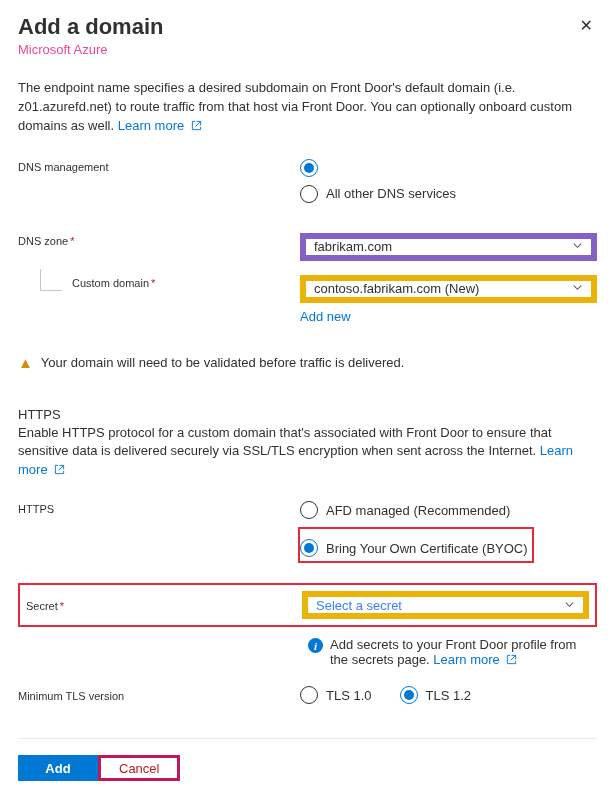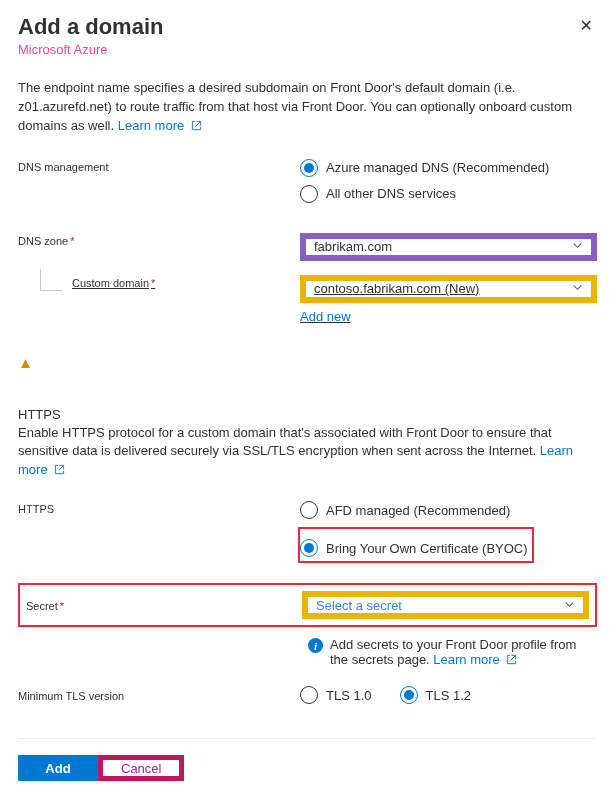--- a/index.html
+++ b/index.html
@@ -37,21 +37,21 @@
       display: flex; align-items: center; justify-content: space-between;
       padding: 0 8px; font-size: 13px; cursor: pointer; background: #fff;
     }
     .select.purple { border-color: #8661c5; }
     .chev { color: #605e5c; }
     .addnew { margin-top: 6px; }
     .indent-line {
       position: absolute; left: 22px; top: -6px; width: 22px; height: 22px;
       border-left: 1px solid #c8c6c4; border-bottom: 1px solid #c8c6c4;
     }
-    .custom-domain-row { position: relative; margin-top: 14px; text-decoration: underline; }
+    .custom-domain-row { position: relative; margin-top: 14px; }
     .custom-domain-label { margin-left: 54px; }
     .warning-row { display: flex; align-items: center; margin-top: 30px; font-size: 13px; }
     .warn-icon { color: #d18d0f; margin-right: 8px; font-size: 15px; }
     .section-title { font-size: 13px; color: #323130; margin-top: 36px; font-weight: 400; }
     .section-desc { font-size: 13px; color: #323130; line-height: 1.45; margin-top: 2px; }
     .highlight-red { border: 2px solid #e3293e; }
     .byoc-box { display: inline-flex; padding: 10px 4px 4px 0; margin-left: -2px; }
     .secret-row-box { display: flex; align-items: center; padding: 6px 6px; margin-top: 20px; width: 100%; }
     .secret-row-box .label-col { width: 276px; flex: 0 0 276px; padding-left: 0; }
     .select.grey-text { color: #3b82f6; }
@@ -64,21 +64,21 @@
     }
     .tls-row { display: flex; align-items: center; margin-top: 18px; }
     .tls-options { display: flex; gap: 28px; }
     .footer-sep { border: none; border-top: 1px solid #edebe9; margin-top: 34px; }
     .footer { display: flex; gap: 0; margin-top: 16px; }
     .btn {
       min-width: 80px; height: 26px; padding: 0 18px; font-size: 13px;
       cursor: pointer; display: inline-flex; align-items: center; justify-content: center;
     }
     .btn-primary { background: #0078d4; color: #fff; border: none; font-weight: 600; }
-    .btn-secondary { background: #fff; color: #a21caf; border: 5px solid #be185d; }
+    .btn-secondary { background: #fff; color: #b91c1c; border: 3px solid #be185d; }
   </style>
 </head>
 <body>
 
 <div class="header">
   <div>
     <div class="title">Add a domain</div>
     <div class="subtitle">Microsoft Azure</div>
   </div>
   <div class="close-x">✕</div>
@@ -94,21 +94,20 @@
         </svg>
     </span>
   </a>
 </p>
 
 <div class="row">
   <div class="label-col">DNS management</div>
   <div class="field-col">
     <div class="radio-line">
       <span class="radio selected"></span>
-      <span>Azure managed DNS (Recommended)</span>
     </div>
     <div class="radio-line">
       <span class="radio"></span>
       <span>All other DNS services</span>
     </div>
   </div>
 </div>
 
 <div class="row">
   <div class="label-col">
@@ -143,20 +142,21 @@
       </span>
     </div>
     <div class="addnew">
       <a class="link">Add new</a>
     </div>
   </div>
 </div>
 
 <div class="warning-row">
   <span class="warn-icon">▲</span>
+  <span>Your domain will need to be validated before traffic is delivered.</span>
 </div>
 
 <div class="section-title">HTTPS</div>
 <p class="section-desc">
   <span>Enable HTTPS protocol for a custom domain that's associated with Front Door to ensure that sensitive data is delivered securely via SSL/TLS encryption when sent across the Internet. </span>
   <a class="link">
     <span>Learn more</span>
     <span class="ext-icon">
       <svg width="11" height="11" viewBox="0 0 12 12">
           <path fill="none" stroke="#0078d4" stroke-width="1" d="M4.5 1.5H1.5v9h9V7.5 M6 1.5h4.5V6 M10.5 1.5L5 7"></path>

